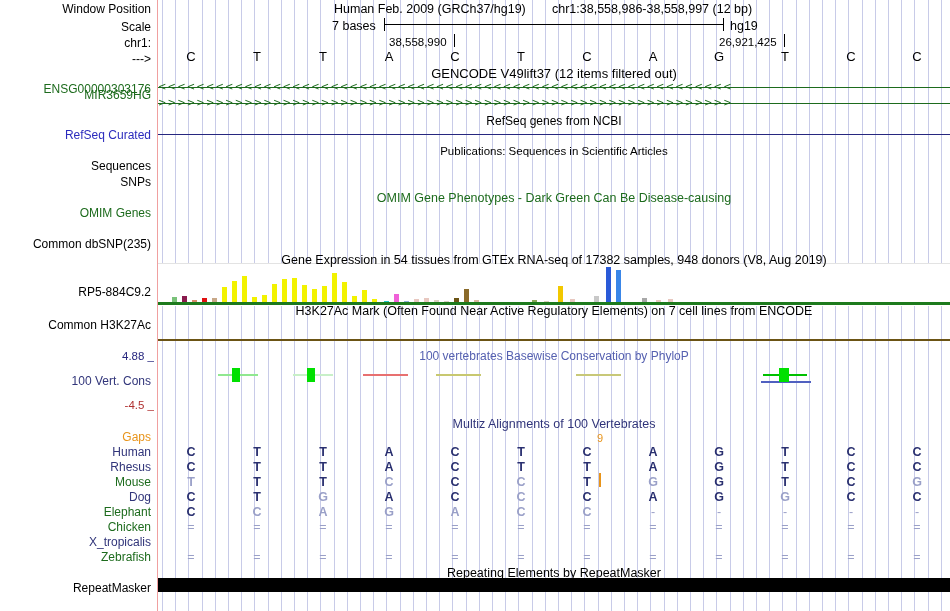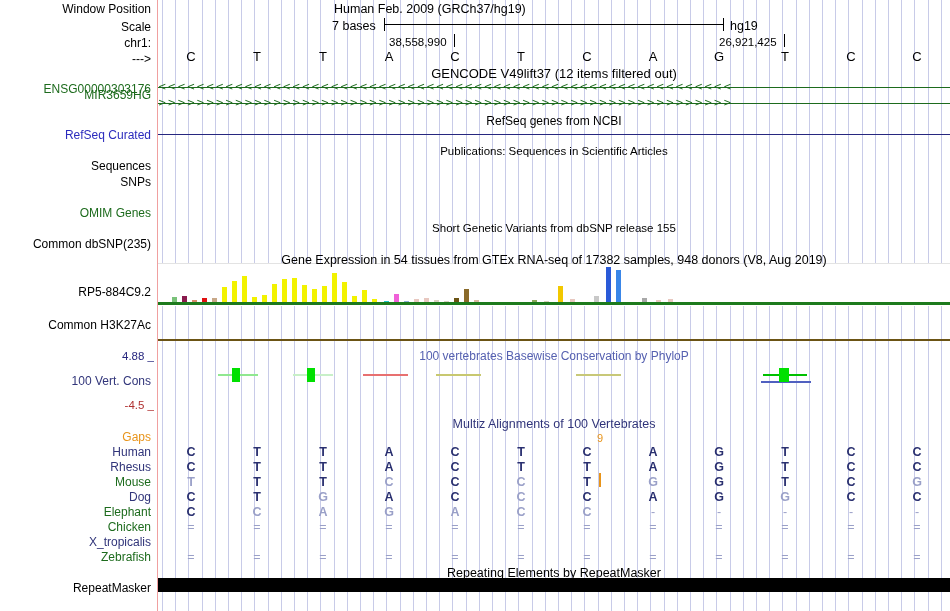--- a/index.html
+++ b/index.html
@@ -302,20 +302,21 @@
       <div class="vgrid" style="left: 875px;"></div>
       <div class="vgrid" style="left: 888px;"></div>
       <div class="vgrid" style="left: 901px;"></div>
       <div class="vgrid" style="left: 914px;"></div>
       <div class="vgrid" style="left: 928px;"></div>
       <div class="vgrid" style="left: 941px;"></div>
     </div>
 
   <div class="row-label" style="top:2px;">Window Position</div>
   <div class="hdr-text" style="left:334px; top:2px;">Human Feb. 2009 (GRCh37/hg19)</div>
+  <div class="hdr-text" style="left:552px; top:2px;">chr1:38,558,986-38,558,997 (12 bp)</div>
 
   <div class="row-label" style="top:20px;">Scale</div>
   <div class="hdr-text" style="left:332px; top:19px;">7 bases</div>
   <div class="scalebar" style="left:384px; top:18px; width:340px; height:13px;">
     <div class="hbar" style="width:340px;"></div>
     <div class="tick" style="left:0;"></div>
     <div class="tick" style="left:339px;"></div>
   </div>
   <div class="hdr-text" style="left:730px; top:19px;">hg19</div>
 
@@ -356,23 +357,23 @@
   </div>
 
   <div class="tracktitle" style="top:114px; font-size:12px;">RefSeq genes from NCBI</div>
   <div class="row-label blue" style="top:128px;">RefSeq Curated</div>
   <div class="flatline" style="top:134px; background:#27277f;"></div>
 
   <div class="tracktitle" style="top:145px; font-size:11.5px;">Publications: Sequences in Scientific Articles</div>
   <div class="row-label" style="top:159px;">Sequences</div>
   <div class="row-label" style="top:175px;">SNPs</div>
 
+  <div class="tracktitle" style="top:191px; font-size:12.5px; color:#1d6b1d;">OMIM Gene Phenotypes - Dark Green Can Be Disease-causing</div>
   <div class="row-label green" style="top:206px;">OMIM Genes</div>
 
-  <div class="tracktitle" style="top:222px; font-size:11.5px;">Short Genetic Variants from dbSNP release 155</div>
   <div class="row-label" style="top:237px;">Common dbSNP(235)</div>
 
   <div class="tracktitle" style="top:253px; font-size:12.5px;">Gene Expression in 54 tissues from GTEx RNA-seq of 17382 samples, 948 donors (V8, Aug 2019)</div>
   <div class="row-label" style="top:285px;">RP5-884C9.2</div>
   <div id="gtexbox">
     <div id="gtexbars">
         <div class="gbar" style="left: 4px; height: 1px; background: rgb(232, 207, 168);"></div>
         <div class="gbar" style="left: 14px; height: 6px; background: rgb(122, 194, 122);"></div>
         <div class="gbar" style="left: 24px; height: 7px; background: rgb(138, 27, 77);"></div>
         <div class="gbar" style="left: 34px; height: 3px; background: rgb(217, 140, 106);"></div>
@@ -413,20 +414,21 @@
         <div class="gbar" style="left: 436px; height: 7px; background: rgb(200, 200, 200);"></div>
         <div class="gbar" style="left: 448px; height: 36px; background: rgb(42, 90, 216);"></div>
         <div class="gbar" style="left: 458px; height: 33px; background: rgb(58, 134, 232);"></div>
         <div class="gbar" style="left: 484px; height: 5px; background: rgb(168, 168, 168);"></div>
         <div class="gbar" style="left: 498px; height: 3px; background: rgb(232, 200, 192);"></div>
         <div class="gbar" style="left: 510px; height: 4px; background: rgb(232, 200, 192);"></div>
       </div>
   </div>
   <div id="gtexbase"></div>
 
+  <div class="tracktitle" style="top:304px; font-size:12.5px;">H3K27Ac Mark (Often Found Near Active Regulatory Elements) on 7 cell lines from ENCODE</div>
   <div class="row-label" style="top:318px;">Common H3K27Ac</div>
 
   <div id="constop"></div>
   <div class="tracktitle" style="top:349px; font-size:12px; color:#5560b0;">100 vertebrates Basewise Conservation by PhyloP</div>
   <div class="cons-axis-lbl" style="left:0; width:154px; top:350px; color:#27277f;">4.88 _</div>
   <div class="row-label navy" style="top:374px;">100 Vert. Cons</div>
   <div class="cons-axis-lbl" style="left:0; width:154px; top:399px; color:#b03030;">-4.5 _</div>
   <div id="consbox">
       <div class="consmark" style="left: 60px; top: 35px; width: 40px; height: 2px; background: rgb(144, 232, 144);"></div>
       <div class="consmark" style="left: 74px; top: 29px; width: 8px; height: 14px; background: rgb(0, 224, 0);"></div>

